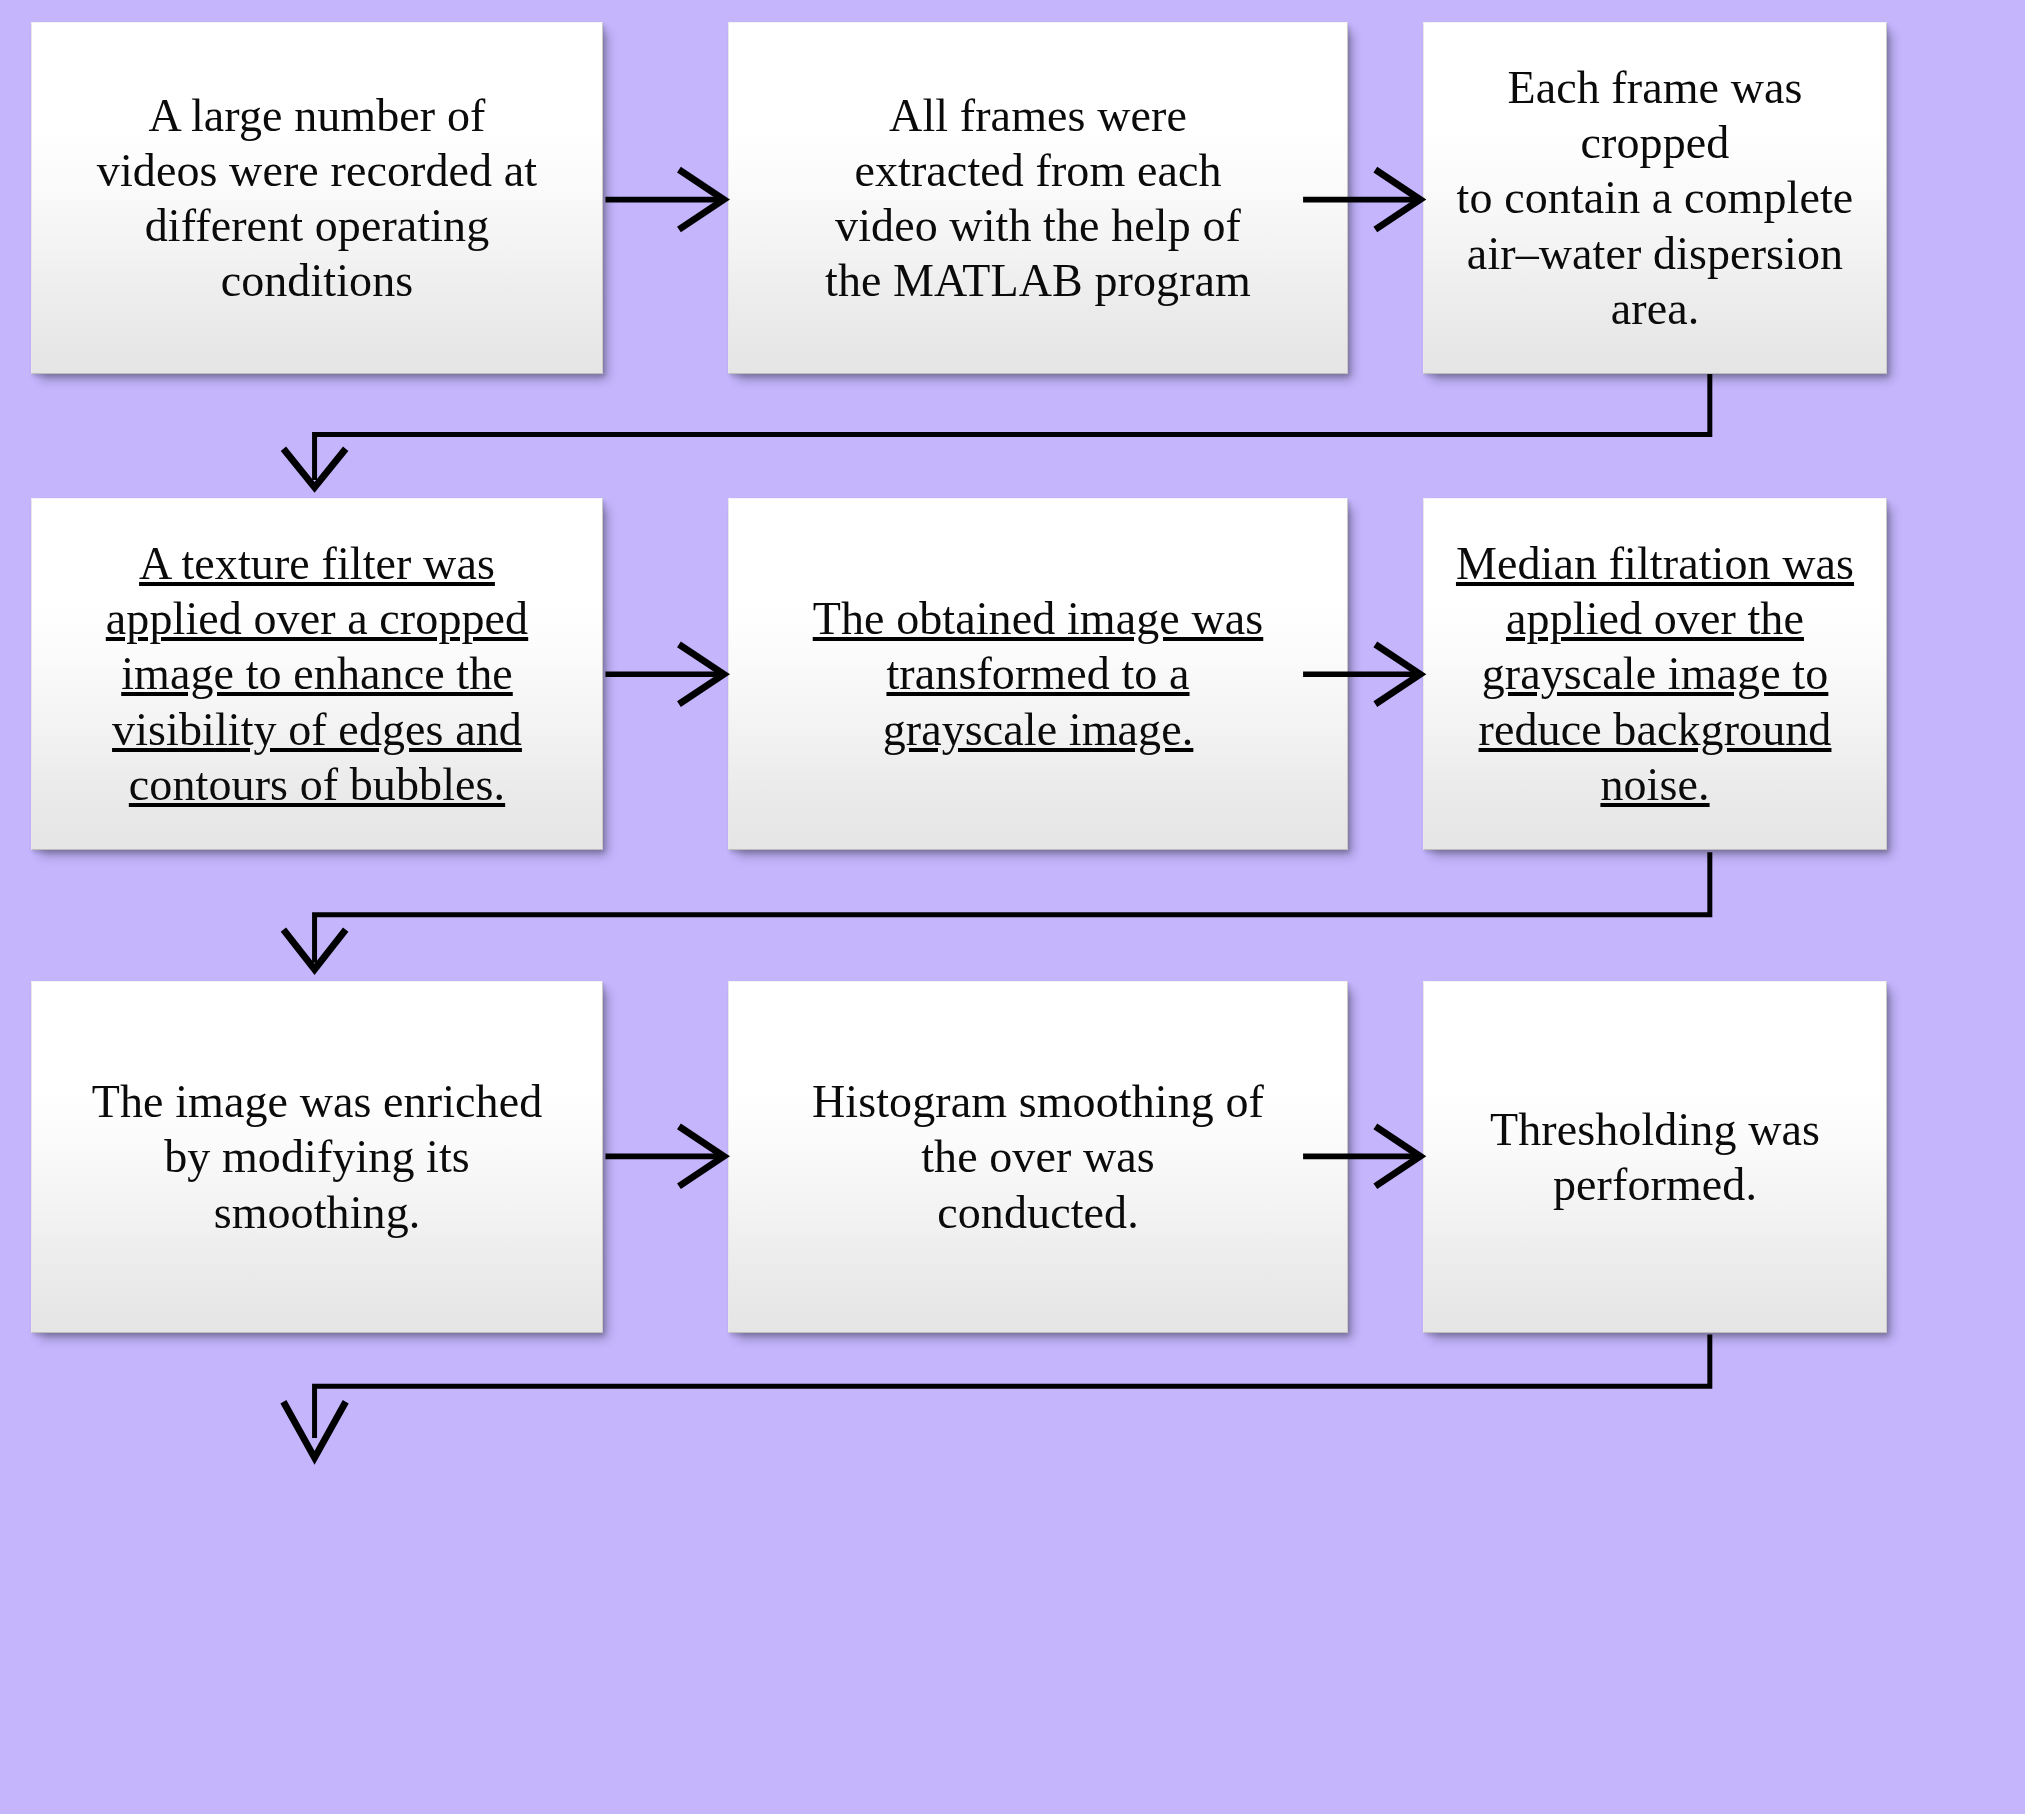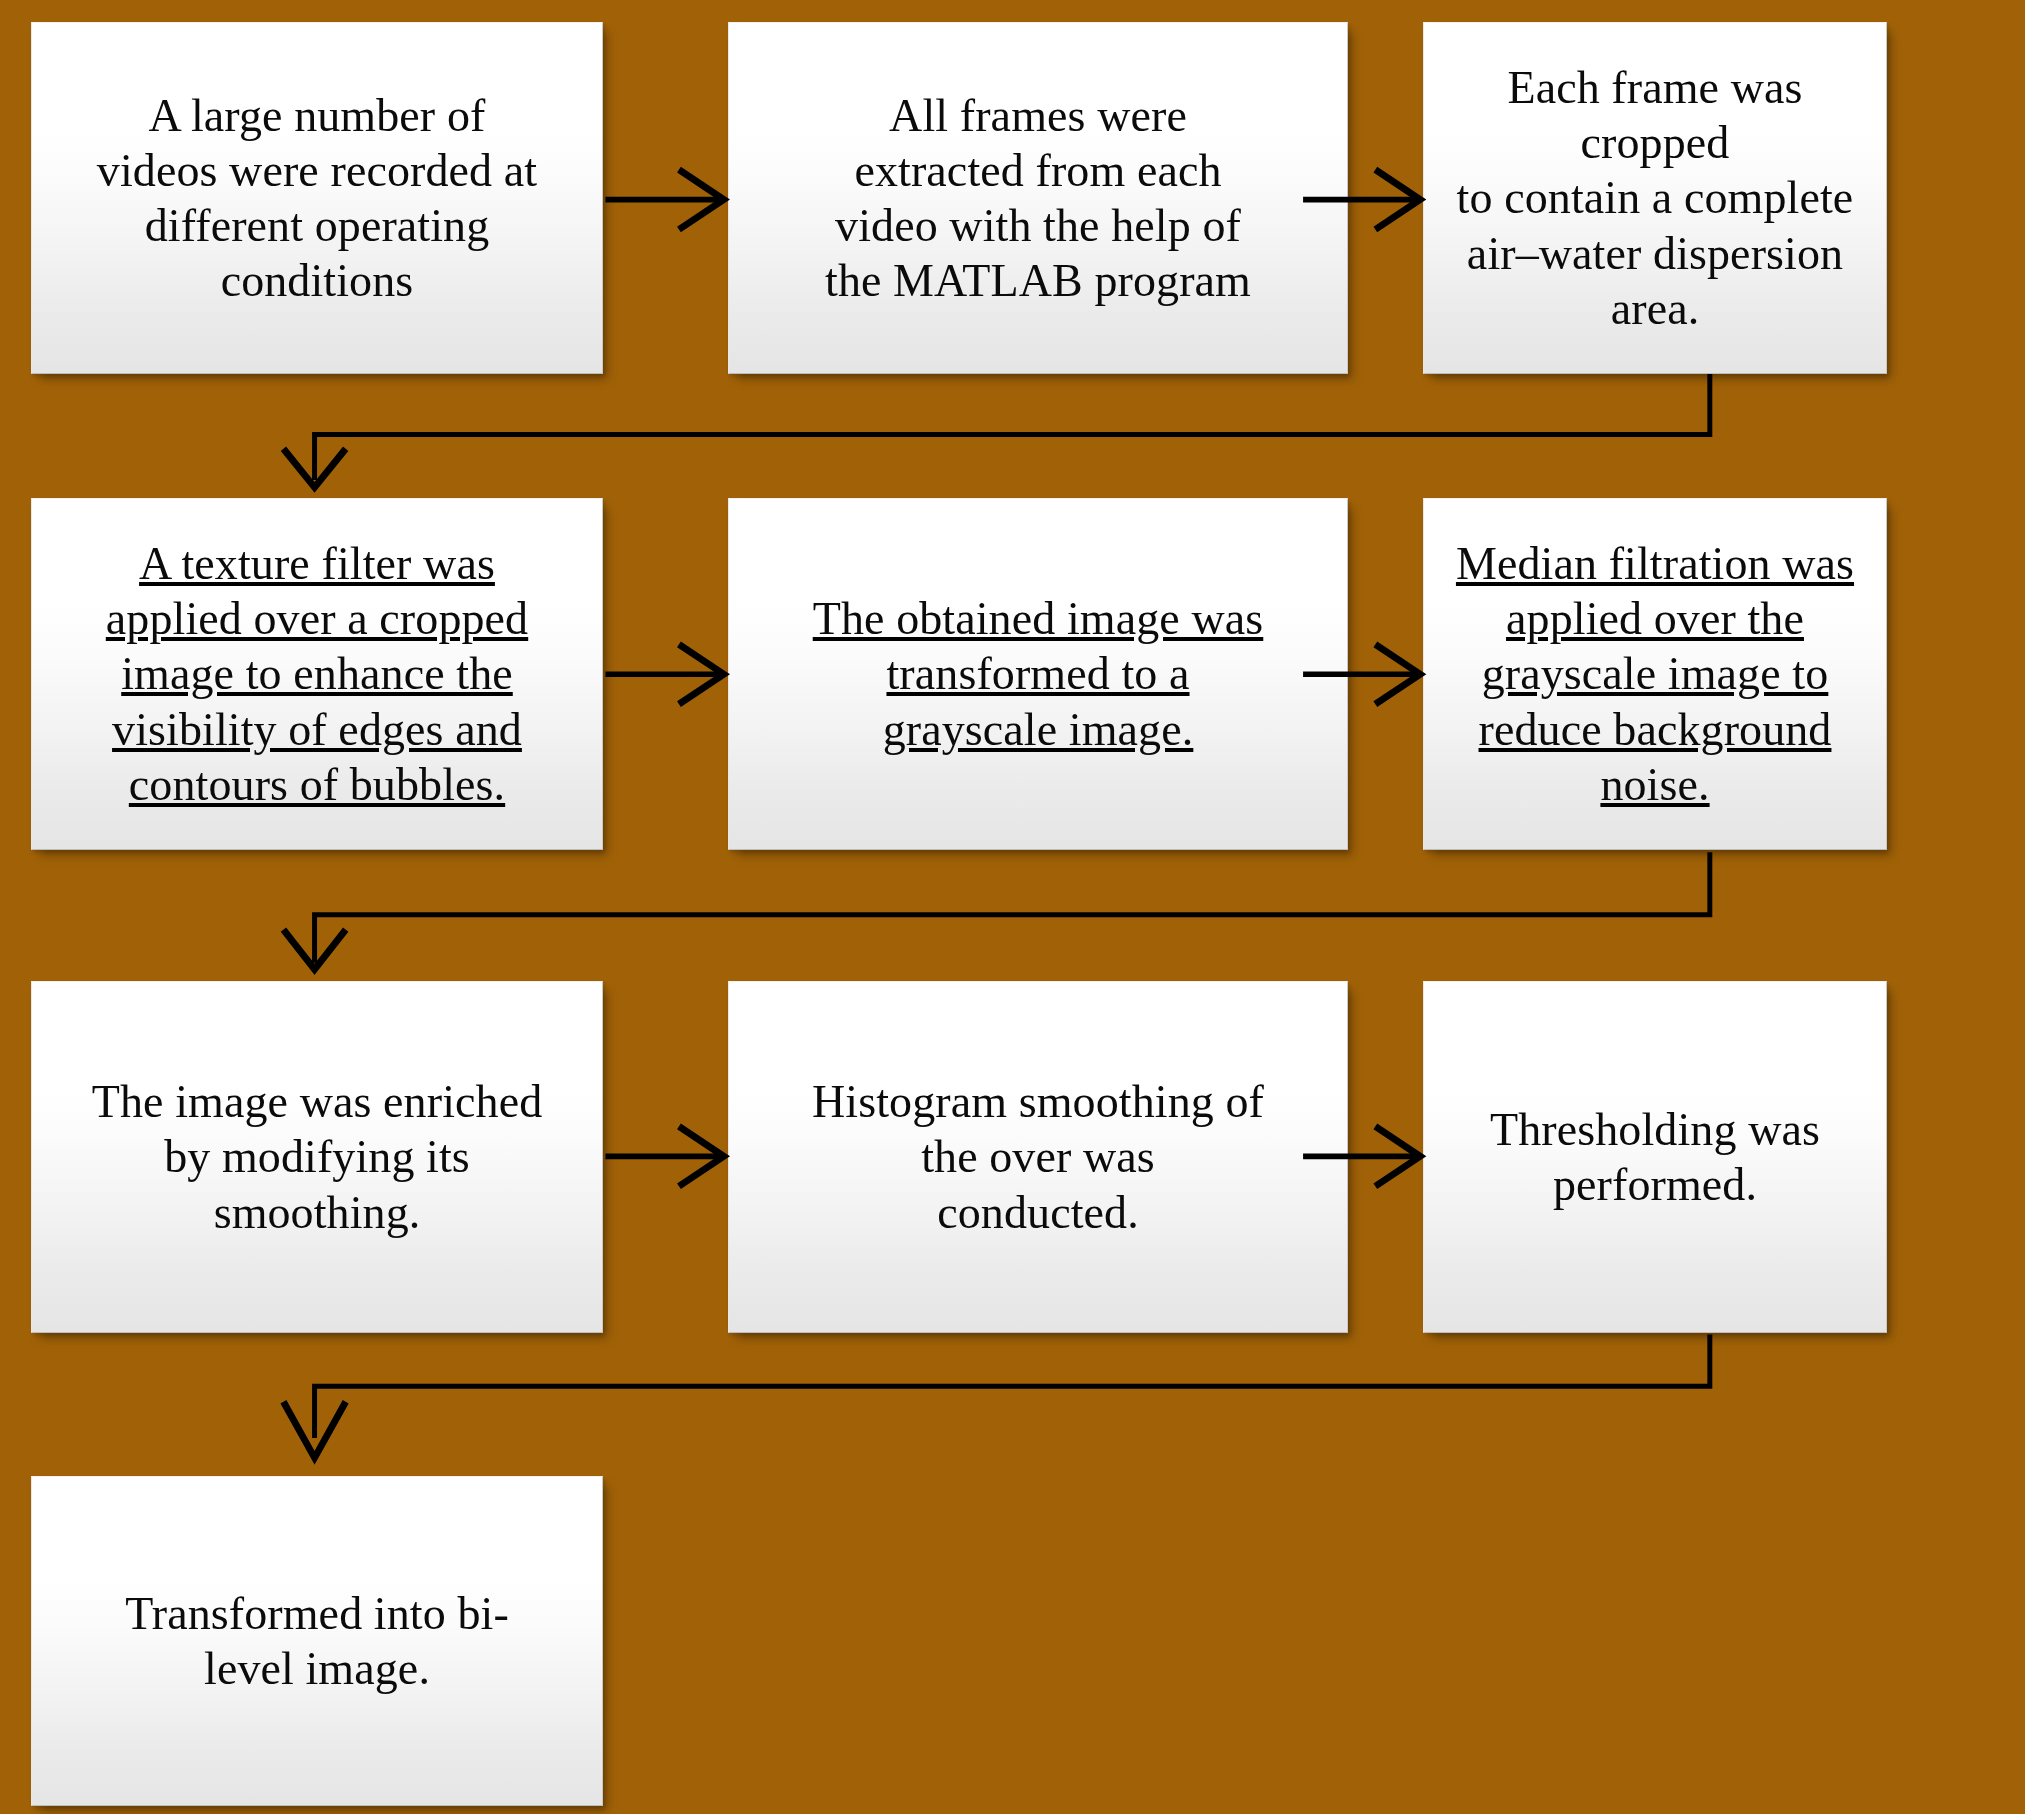--- a/index.html
+++ b/index.html
@@ -7,21 +7,21 @@
     padding: 0;
     background: #ffffff;
   }
   body {
     font-family: "Liberation Serif", "DejaVu Serif", serif;
   }
   #canvas {
     position: relative;
     width: 2025px;
     height: 1815px;
-    background: #a16207;
+    background: #c4b5fd;
     overflow: hidden;
   }
 
   
   .flow-box {
     position: absolute;
     box-sizing: border-box;
     background: linear-gradient(to bottom,
                 #ffffff 0%,
                 #ffffff 30%,
@@ -143,24 +143,20 @@
   <div class="flow-box col-2 row-3">
     <span class="box-text">Histogram smoothing of
 the over was
 conducted.</span>
   </div>
   <div class="flow-box col-3 row-3">
     <span class="box-text">Thresholding was
 performed.</span>
   </div>
 
-  <div class="flow-box col-1 row-4">
-    <span class="box-text">Transformed into bi-
-level image.</span>
-  </div>
 
   <svg id="connectors" viewBox="0 0 3251 2913" width="2025" height="1815">
 
     <g>
       <line x1="972" y1="320" x2="1160" y2="320"></line>
       <polyline class="head" points="1090,272 1162,320 1090,368"></polyline>
     </g>
 
     <g>
       <line x1="2092" y1="320" x2="2278" y2="320"></line>

